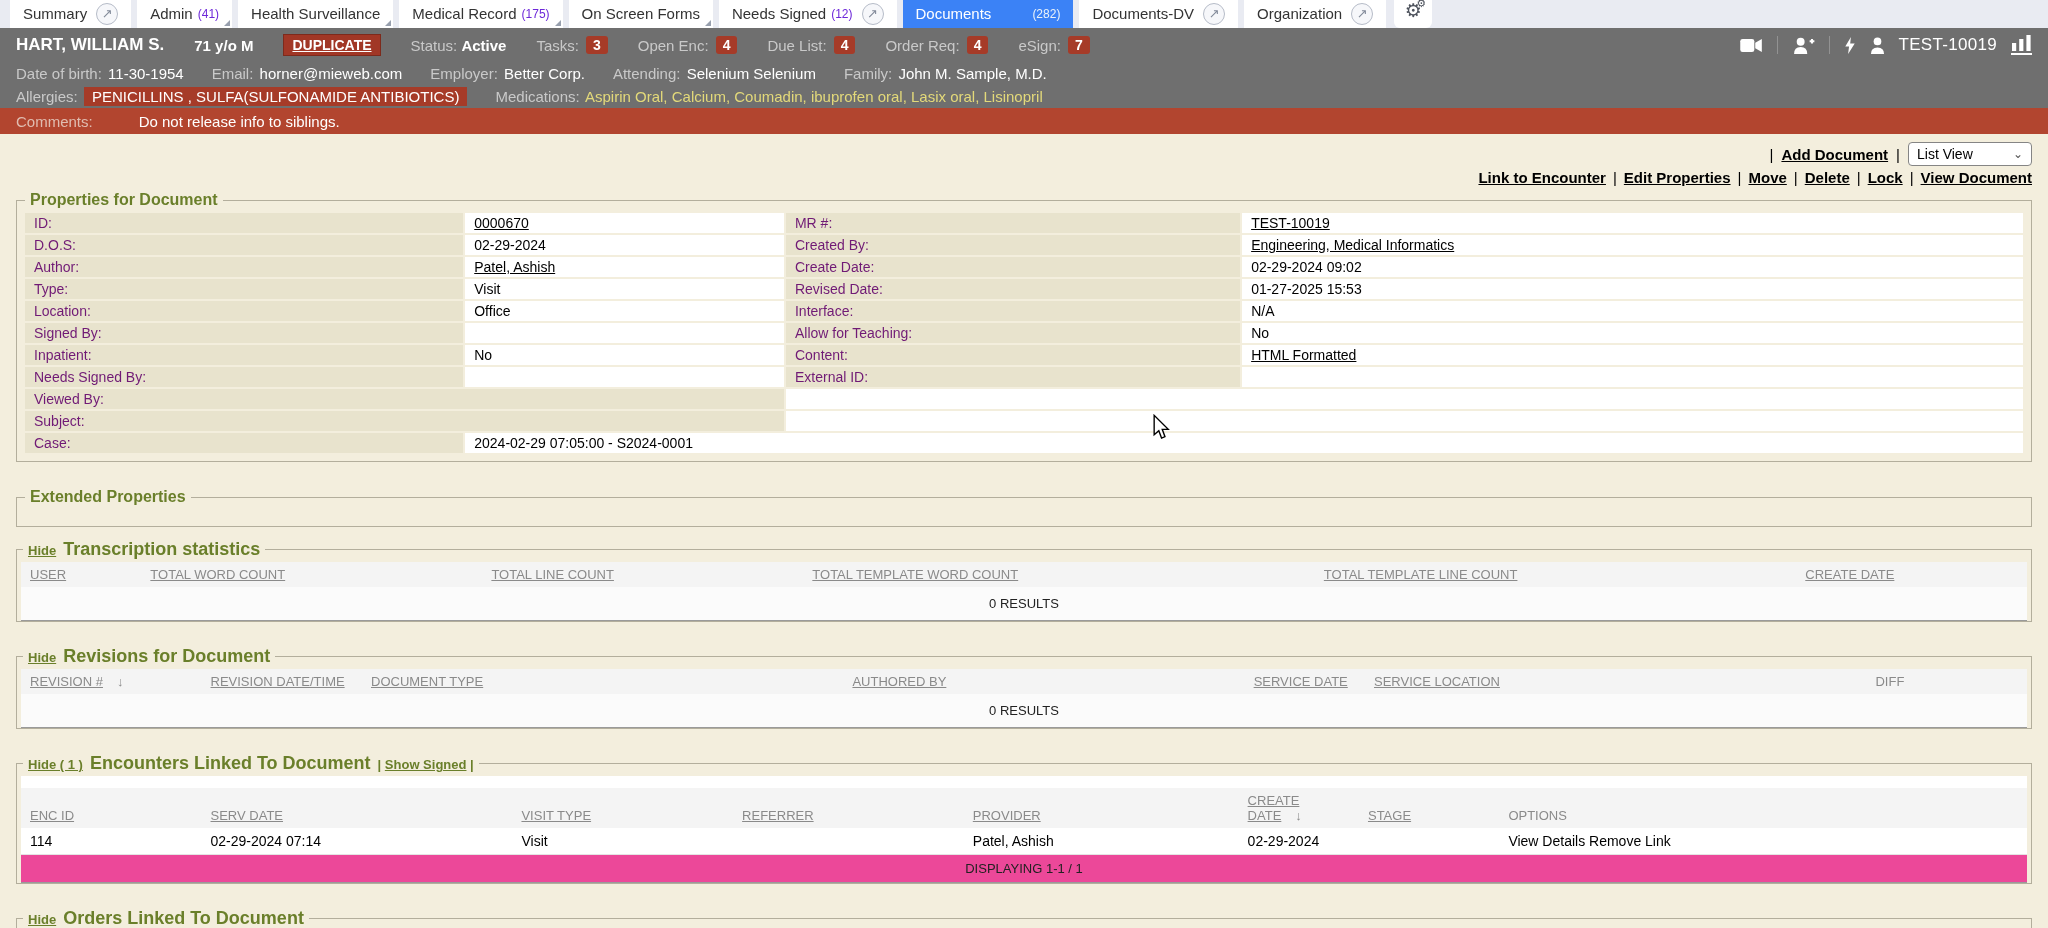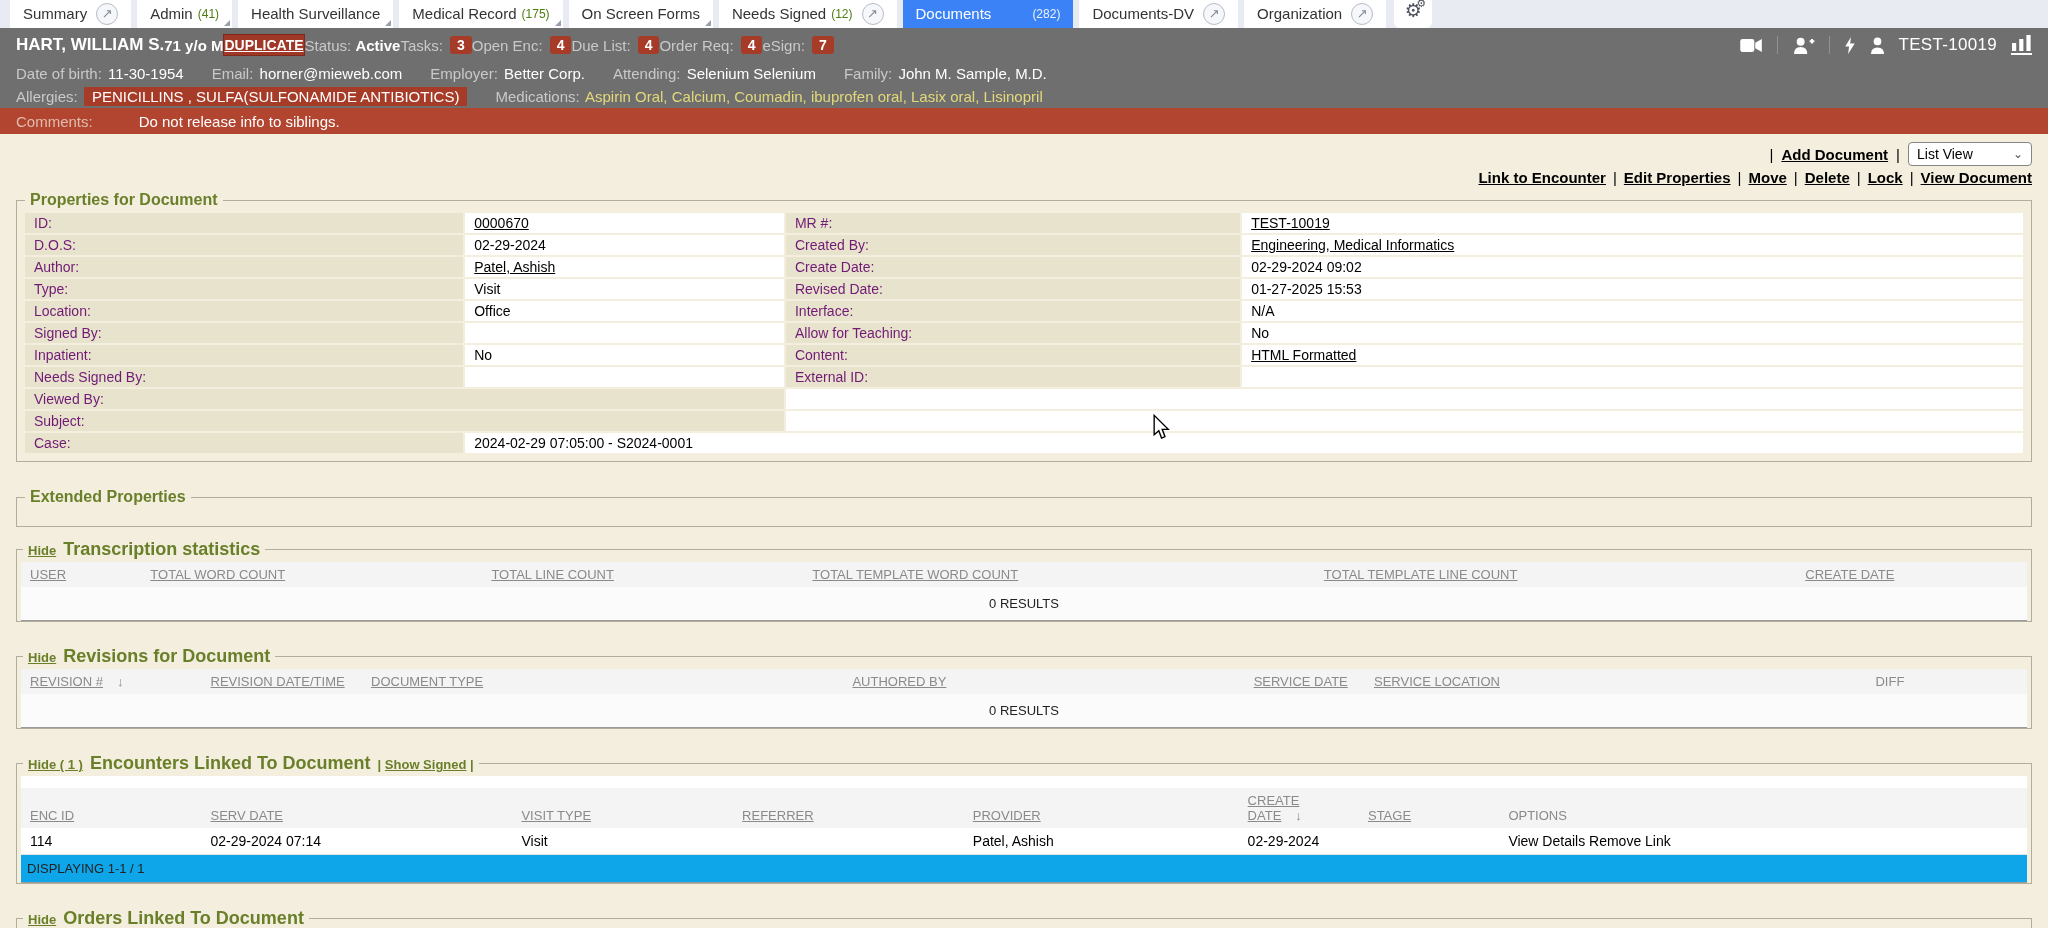--- a/index.html
+++ b/index.html
@@ -8,39 +8,39 @@
     font-family: "Liberation Sans", "DejaVu Sans", sans-serif;
     background:#f3eedd; color:#000; position:relative;
   }
   
   .tabbar { background:#e9ebf2; height:28px; display:flex; align-items:flex-end; gap:6px; padding:0 0 0 10px; }
   .tab { position:relative; background:#fff; border-radius:6px 6px 0 0; height:35px;
          display:flex; align-items:center; gap:5px; padding:8px 13px 2px 13px;
          font-size:15px; color:#333; cursor:pointer; white-space:nowrap; }
   .tab::before { content:""; position:absolute; top:0; left:0; right:0; height:7px;
          background:#4a8fc4; border-radius:6px 6px 0 0; }
-  .tab .count { font-size:12px; color:#4d7c0f; }
+  .tab .count { font-size:12px; color:#6d28d9; }
   .tab.active { background:#3b82f6; color:#fff; font-weight:normal;gap:41px; }
   .tab.active .count { color:#eaf2f9; }
   .tab.fold::after { content:""; position:absolute; right:2px; bottom:2px;
          border-left:6px solid transparent; border-bottom:6px solid #98a0ae; }
   .ext-btn { width:22px; height:22px; border:1px solid #b6bcc8; border-radius:50%;
          background:#f6f7fa; color:#828a99; font-size:13px; line-height:20px; text-align:center;
          margin-left:4px; flex:0 0 auto; }
   .gear-btn { background:#fff; border-radius:6px; height:35px; width:38px; margin-left:2px;
          display:flex; align-items:center; justify-content:center; color:#4d525c; font-size:19px;
          position:relative; cursor:pointer; }
   .gear-btn .mini { position:absolute; top:4px; right:6px; font-size:11px; }
   
-  .pbar { background:#6f6f6f; height:34px; display:flex; align-items:center; gap:0;
+  .pbar { background:#6f6f6f; height:34px; display:flex; align-items:center; gap:30px;
           padding:0 16px; color:#fff; font-size:15px; }
   .pname { font-size:17px; font-weight:bold; }
   .page  { font-size:15px; font-weight:bold; }
   .dup { background:#a13726; border:1px solid #7d2a1c; color:#fff; font-weight:bold;
-         text-decoration:underline; padding:2px 0; font-size:14px; }
+         text-decoration:underline; padding:2px 8px; font-size:14px; }
   .plabel { color:#c9c9c9; }
   .pvalue { color:#fff; font-weight:bold; }
   .counter { display:flex; align-items:center; gap:7px; }
   .cbadge { background:#a63b28; color:#fff; font-weight:bold; border-radius:3px;
             padding:1px 7px; font-size:14px; }
   .pright { margin-left:auto; display:flex; align-items:center; gap:14px; }
   .vsep { width:1px; height:18px; background:#929292; }
   .ucode { font-size:17px; letter-spacing:.3px; }
   .chart-ic { border-bottom:2px solid #fff; padding-bottom:2px; display:inline-flex; }
   .icon-btn { display:inline-flex; align-items:center; cursor:pointer; }
@@ -86,21 +86,21 @@
   .props td.val { background:#fff; }
   .props a { color:#000; text-decoration:underline; cursor:pointer; }
   
   table.grid { width:100%; border-collapse:collapse; border-bottom:1px solid #9a9a9a; }
   .grid th { background:#f4f4f4; color:#8a8a8a; font-size:13px; font-weight:normal;
              text-align:left; padding:5px 9px; vertical-align:bottom; white-space:nowrap; }
   .grid th .u { text-decoration:underline; cursor:pointer; }
   .grid td { background:#fff; font-size:14px; padding:5px 9px; }
   .grid .datarow td { border-bottom:1px solid #e4e4e4; }
   .grid .empty td { text-align:center; font-size:13px; color:#222; background:#fbfbfb; padding:9px; }
-  .grid .footer td { text-align:left; font-size:13px; color:#222; background:#0ea5e9; padding:6px; }
+  .grid .footer td { text-align:center; font-size:13px; color:#222; background:#ec4899; padding:6px; }
   .sort { color:#8a8a8a; font-size:13px; margin-left:14px; }
   .pre-gap { height:12px; background:#fff; }
   
   .cursor { position:absolute; left:1152px; top:414px; pointer-events:none; }
 </style>
 </head>
 <body>
 
 <div class="tabbar">
   <div class="tab">

